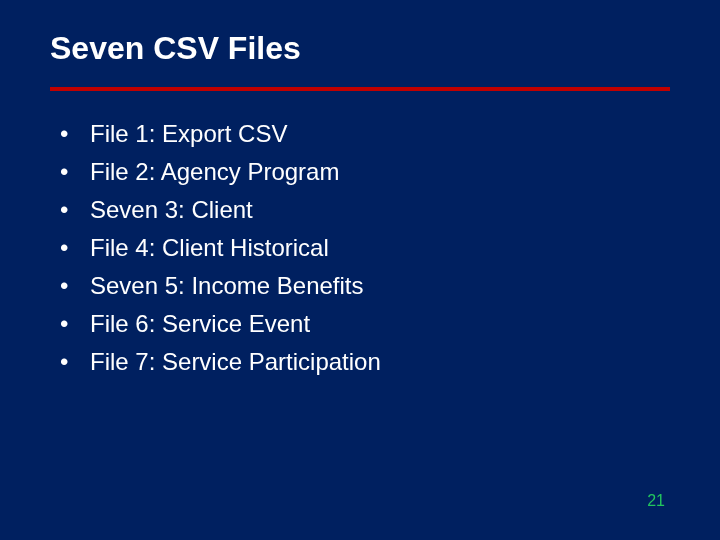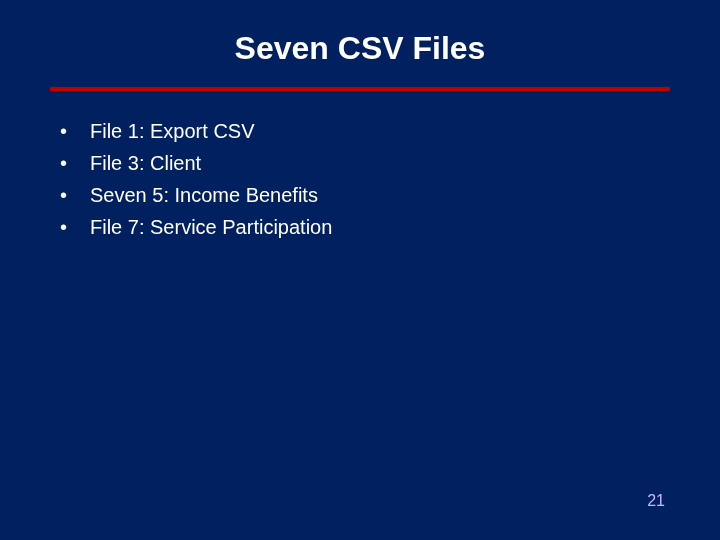--- a/index.html
+++ b/index.html
@@ -18,61 +18,63 @@
     .slide {
       width: 100%;
       height: 100%;
       padding: 30px 50px 40px 50px;
       position: relative;
     }
     .title {
       color: #ffffff;
       font-size: 32px;
       font-weight: bold;
-      text-align: center;
       margin-bottom: 20px;
     }
     .divider {
       height: 4px;
       background: #c00000;
       width: 100%;
       margin-bottom: 25px;
     }
     .bullet-list {
       list-style: none;
       padding-left: 10px;
     }
     .bullet-item {
       color: #ffffff;
-      font-size: 20px;
+      font-size: 24px;
       line-height: 1.5;
       margin-bottom: 2px;
       position: relative;
       padding-left: 30px;
     }
     .bullet-item::before {
       content: "•";
       position: absolute;
       left: 0;
       color: #ffffff;
     }
     .page-number {
       position: absolute;
       bottom: 30px;
       right: 55px;
-      color: #c4b5fd;
+      color: #22c55e;
       font-size: 16px;
     }
   </style>
 </head>
 <body>
 
 <div class="slide">
   <h1 class="title">Seven CSV Files</h1>
   <div class="divider"></div>
   <ul class="bullet-list">
     <li class="bullet-item">File 1:  Export CSV</li>
-    <li class="bullet-item">File 3:  Client</li>
+    <li class="bullet-item">File 2:  Agency Program</li>
+    <li class="bullet-item">Seven 3:  Client</li>
+    <li class="bullet-item">File 4:  Client Historical</li>
     <li class="bullet-item">Seven 5: Income Benefits</li>
+    <li class="bullet-item">File 6: Service Event</li>
     <li class="bullet-item">File 7: Service Participation</li>
   </ul>
   <div class="page-number">21</div>
 </div>
 
 </body></html>

